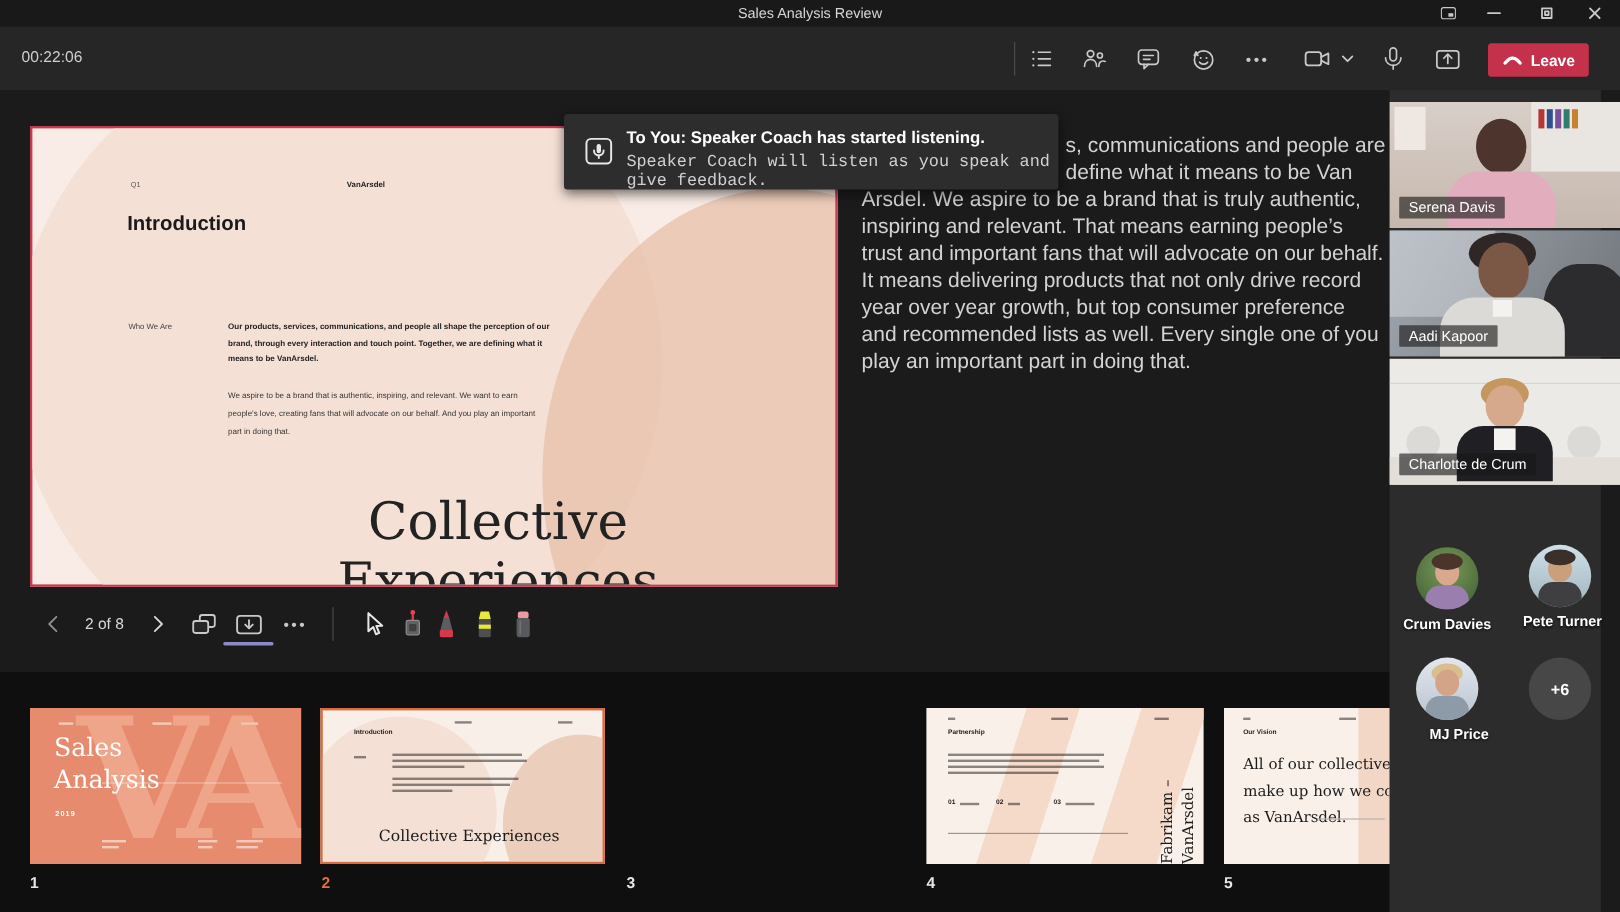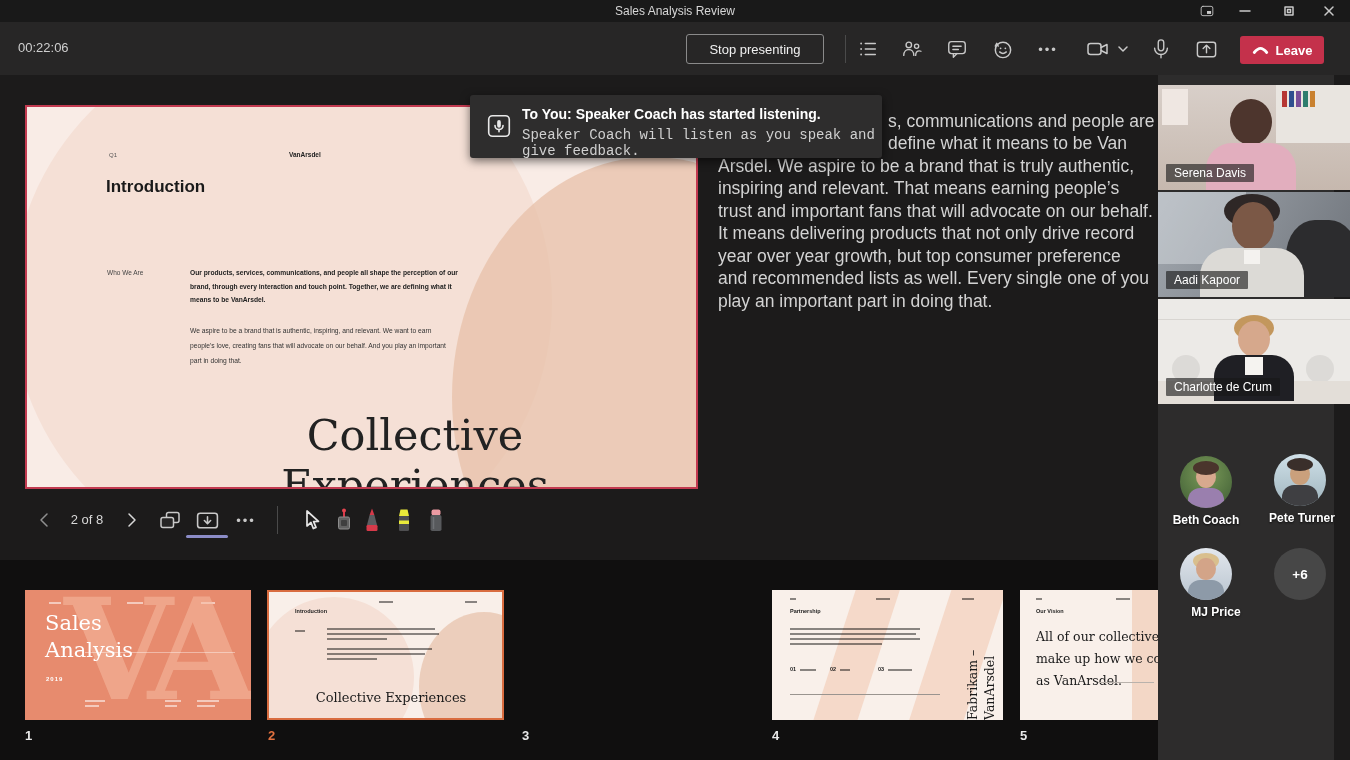--- a/index.html
+++ b/index.html
@@ -94,21 +94,20 @@
   <div class="winbtn" style="left:1314px;">
     <svg class="ic" width="12" height="12" viewBox="0 0 12 12">
         <line x1="2" y1="2" x2="10" y2="10"></line>
         <line x1="10" y1="2" x2="2" y2="10"></line>
       </svg>
   </div>
 </div>
 
 <div class="toolbar">
   <div class="timer">00:22:06</div>
-  <button class="btn-stop">Stop presenting</button>
   <div class="tb-sep" style="left:845px;"></div>
 
   <div class="icbtn" style="left:850px;">
     <svg class="ic" width="22" height="22" viewBox="0 0 24 24">
         <circle cx="4.5" cy="6" r="1" fill="#c9c9c9" stroke="none"></circle>
         <circle cx="4.5" cy="12" r="1" fill="#c9c9c9" stroke="none"></circle>
         <circle cx="4.5" cy="18" r="1" fill="#c9c9c9" stroke="none"></circle>
         <line x1="9" y1="6" x2="20" y2="6"></line>
         <line x1="9" y1="12" x2="20" y2="12"></line>
         <line x1="9" y1="18" x2="20" y2="18"></line>
@@ -392,21 +391,21 @@
     <div class="torso" style="left:42px; top:56px; width:104px; height:50px; border-radius:28px 28px 0 0; background:#dcdad6;"></div>
     <div class="torso" style="left:86px; top:58px; width:16px; height:14px; background:#f4f2ef;"></div>
     <div class="namechip">Aadi Kapoor</div>
   </div>
 
   <div class="avatar" style="left:22px; top:381px; background:radial-gradient(circle at 50% 35%, #7a9a58, #3c5a33);">
     <div class="head" style="left:16px; top:10px; width:20px; height:22px; background:#d8a98e;"></div>
     <div class="head" style="left:13px; top:5px; width:26px; height:14px; background:#4a352c;"></div>
     <div class="torso" style="left:8px; top:32px; width:36px; height:20px; border-radius:12px 12px 0 0; background:#9a7fae;"></div>
   </div>
-  <div class="avlabel" style="left:0; top:438px;">Beth Coach</div>
+  <div class="avlabel" style="left:0; top:438px;">Crum Davies</div>
 
   <div class="avatar" style="left:116px; top:379px; background:linear-gradient(180deg,#cfe0e8,#9fb4bd);">
     <div class="head" style="left:16px; top:9px; width:20px; height:22px; background:#caa07c;"></div>
     <div class="head" style="left:13px; top:4px; width:26px; height:13px; background:#3a2f2b;"></div>
     <div class="torso" style="left:8px; top:31px; width:36px; height:21px; border-radius:12px 12px 0 0; background:#3f3f42;"></div>
   </div>
   <div class="avlabel" style="left:96px; top:436px;">Pete Turner</div>
 
   <div class="avatar" style="left:22px; top:473px; background:linear-gradient(180deg,#e2e7ed,#b9c4cf);">
     <div class="head" style="left:13px; top:5px; width:26px; height:16px; background:#d9bf8d;"></div>

